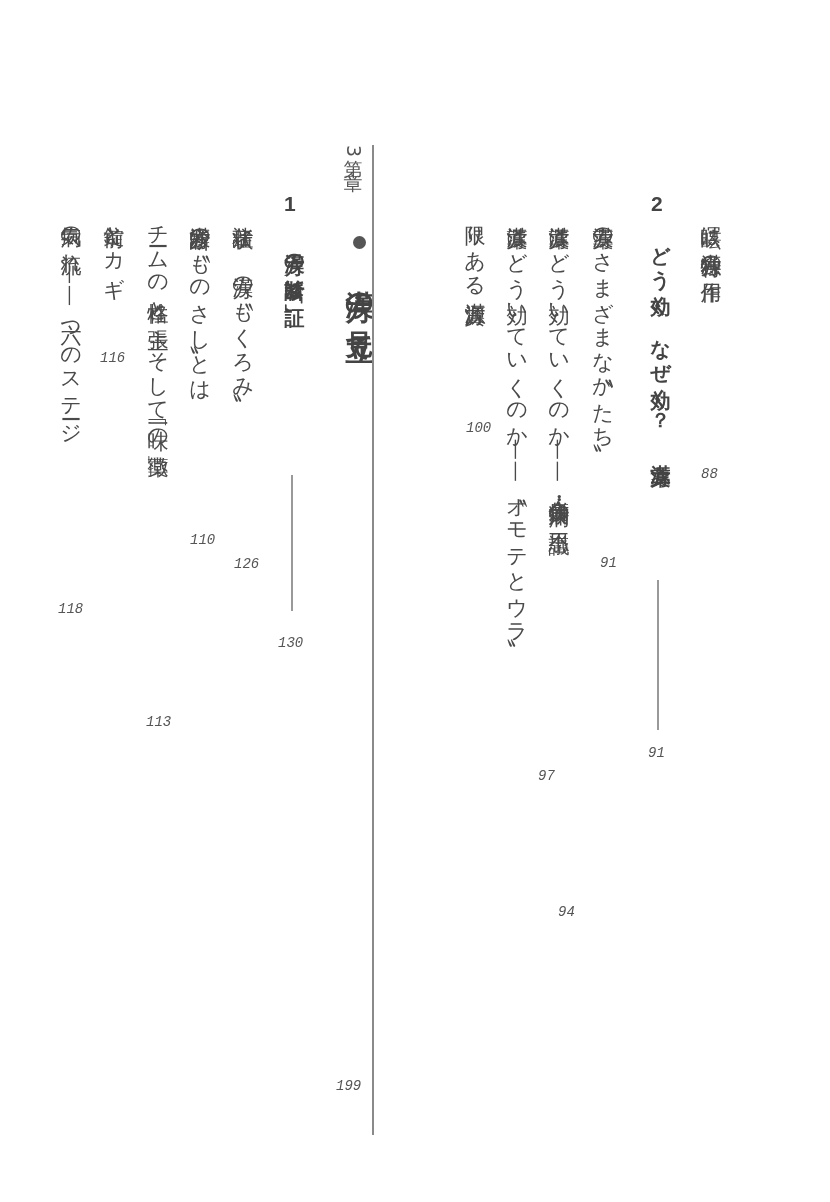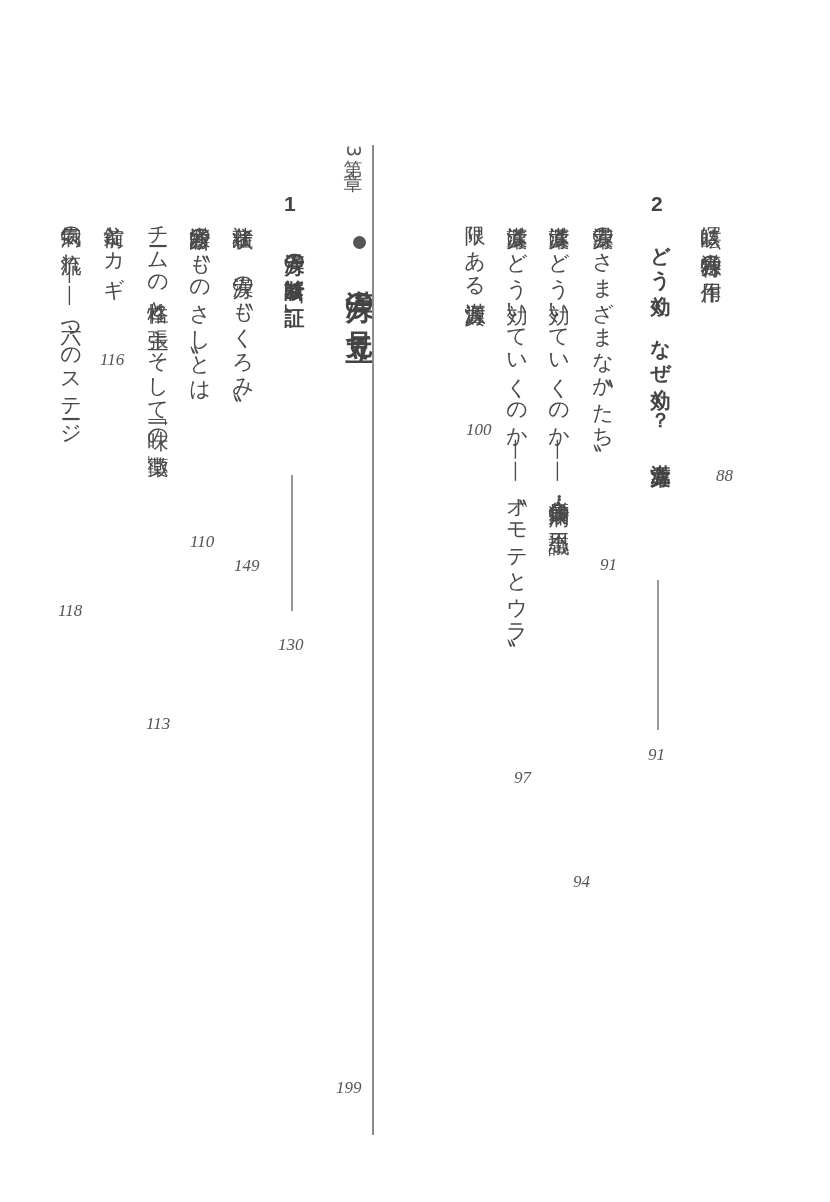--- a/index.html
+++ b/index.html
@@ -1,57 +1,57 @@
 <!DOCTYPE html>
 <html><head>
 <meta charset="utf-8">
 <style>
   html, body { margin: 0; padding: 0; background: #ffffff; }
   body { width: 830px; height: 1202px; position: relative; overflow: hidden; color: #444; font-family: "DejaVu Serif", serif; }
   .col { position: absolute; writing-mode: vertical-rl; white-space: nowrap; }
   .entry { font-size: 21px; letter-spacing: 1px; color: #4a4a4a; line-height: 1; }
-  .num { position: absolute; font-family: Liberation Serif, serif; font-style: italic; font-size: 17px; color: #555; writing-mode: horizontal-tb; }
+  .num { position: absolute; font-family: Liberation Mono, monospace; font-style: italic; font-size: 14px; color: #555; writing-mode: horizontal-tb; }
   .sec-num { position: absolute; font-family: "Liberation Sans", sans-serif; font-weight: bold; font-size: 21px; color: #444; }
   .sec-title { font-family: "DejaVu Sans", sans-serif; font-weight: bold; font-size: 20px; color: #444; letter-spacing: 1px; }
   .chap-label { font-family: "DejaVu Sans", sans-serif; font-size: 19px; color: #555; }
   .chap-title { font-family: "DejaVu Serif", serif; font-weight: bold; font-size: 28px; color: #444; letter-spacing: 3px; }
   .dot { display: inline-block; width: 13px; height: 13px; border-radius: 50%; background: #555; margin: 14px 0; }
   .rule { position: absolute; background: #888; width: 1.5px; }
 </style>
 </head>
 <body>
 
 <div class="col entry" style="left:700px; top:210px;">
   <span>瞑眩は漢方独特の作用</span>
 </div>
-<div class="num" style="left:716px; top:466px;text-align:right;">88</div>
+<div class="num" style="left:701px; top:466px;text-align:right;">88</div>
 
 <div class="sec-num" style="left:651px; top:192px;">2</div>
 <div class="col sec-title" style="left:648px; top:232px;">
   <span>どう効く、なぜ効く？</span>
   <span style="display:inline-block; height:14px;"></span>
   <span>漢方薬</span>
 </div>
 <div class="rule" style="left:657px; top:580px; height:150px; background:#999;"></div>
 <div class="num" style="left:648px; top:745px;">91</div>
 
 <div class="col entry" style="left:592px; top:210px;">
   <span>漢方薬のさまざまな〝かたち〟</span>
 </div>
 <div class="num" style="left:600px; top:555px;">91</div>
 
 <div class="col entry" style="left:548px; top:210px;">
   <span>漢方薬はどう効いていくのか——合病・併病・兼病の不思議</span>
 </div>
-<div class="num" style="left:558px; top:872px;margin-left:15px;">94</div>
+<div class="num" style="left:558px; top:904px;">94</div>
 
 <div class="col entry" style="left:506px; top:210px;">
   <span>漢方薬はどう効いていくのか——〝オモテとウラ〟</span>
 </div>
-<div class="num" style="left:514px; top:768px;">97</div>
+<div class="num" style="left:538px; top:768px;">97</div>
 
 <div class="col entry" style="left:464px; top:210px;">
   <span>限りある漢方資源</span>
 </div>
 <div class="num" style="left:466px; top:420px;text-align:center;">100</div>
 
 <div class="col chap-label" style="left:341px; top:145px;">第3章</div>
 <div class="col" style="left:340px; top:222px;">
   <span class="dot"></span>
   <span class="chap-title">漢方の見立て</span>
@@ -62,21 +62,21 @@
 <div class="sec-num" style="left:284px; top:192px;">1</div>
 <div class="col sec-title" style="left:282px; top:238px;">
   <span>漢方の診断は「証」</span>
 </div>
 <div class="rule" style="left:291px; top:475px; height:136px; background:#999;"></div>
 <div class="num" style="left:278px; top:635px;">130</div>
 
 <div class="col entry" style="left:232px; top:210px;">
   <span>諸症状と、漢方の〝もくろみ〟</span>
 </div>
-<div class="num" style="left:234px; top:556px;">149</div>
+<div class="num" style="left:234px; top:556px;">126</div>
 
 <div class="col entry" style="left:189px; top:210px;">
   <span>漢方診断の〝ものさし〟とは</span>
 </div>
 <div class="num" style="left:190px; top:532px;text-align:center;">110</div>
 
 <div class="col entry" style="left:147px; top:210px;">
   <span>チームの性格と主張、そして「一味の薬徴」</span>
 </div>
 <div class="num" style="left:146px; top:698px;margin-top:16px;">113</div>

